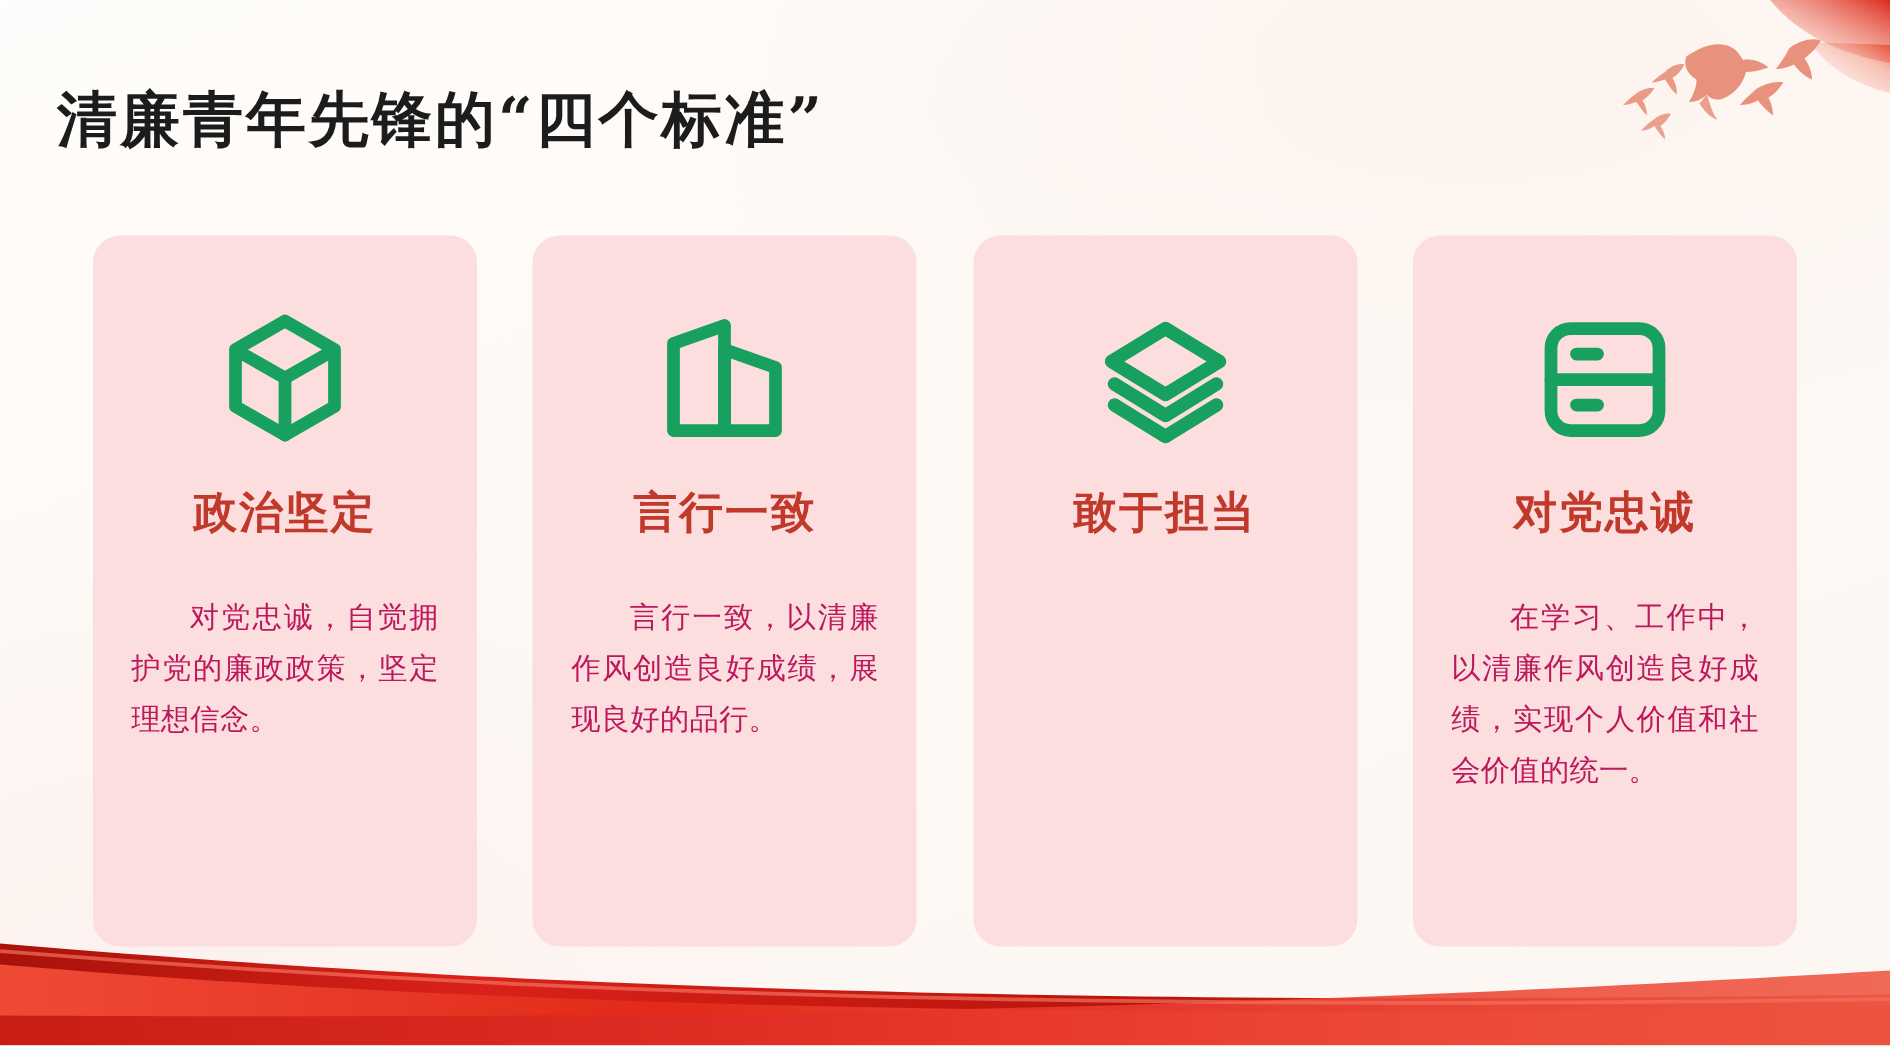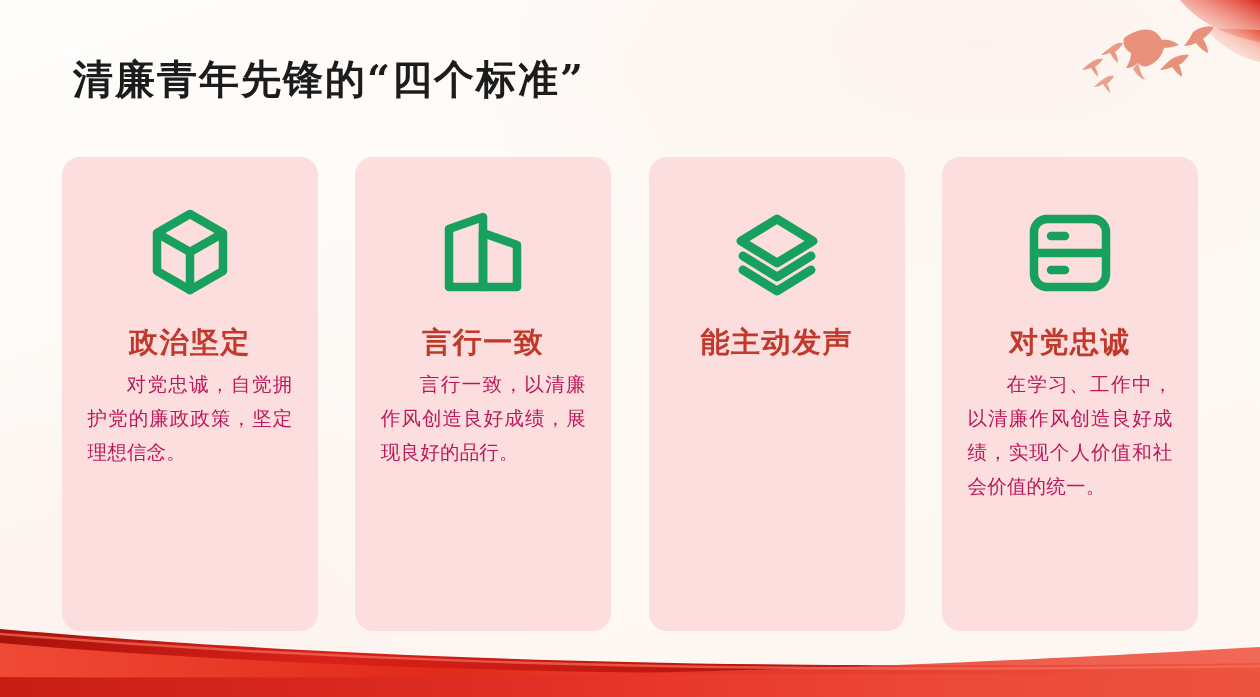--- a/index.html
+++ b/index.html
@@ -47,21 +47,21 @@
     top: 8px;
     right: 18px;
     width: 190px;
     height: 96px;
     pointer-events: none;
   }
 
   
   .title {
     position: absolute;
-    left: 73px;
+    left: 38px;
     top: 52px;
     font-family: "DejaVu Serif", "Liberation Serif", serif;
     font-size: 40px;
     font-weight: 700;
     letter-spacing: 2px;
     color: #1c1c1c;
     white-space: nowrap;
   }
 
   
@@ -97,21 +97,21 @@
   }
   .card-icon svg {
     display: block;
   }
 
   .card-title {
     font-size: 29px;
     font-weight: 700;
     color: #c0392b;
     letter-spacing: 1.5px;
-    margin-bottom: 8px;
+    margin-bottom: 36px;
     text-align: center;
     line-height: 1.1;
   }
 
   .card-desc {
     font-size: 19.5px;
     line-height: 1.75;
     color: #be185d;
     text-align: justify;
     text-align-last: left;
@@ -192,21 +192,21 @@
     <div class="card">
       <div class="card-icon">
         <svg width="92" height="92" viewBox="0 0 92 92" aria-hidden="true">
           <g fill="none" stroke="#17a05e" stroke-width="9" stroke-linejoin="round" stroke-linecap="round">
             <path d="M46 12 L82 34 L46 56 L10 34 Z"></path>
             <path d="M12 49 L46 70 L80 49"></path>
             <path d="M12 63 L46 84 L80 63"></path>
           </g>
         </svg>
       </div>
-      <div class="card-title">能主动发声</div>
+      <div class="card-title">敢于担当</div>
     </div>
 
     <div class="card">
       <div class="card-icon">
         <svg width="92" height="92" viewBox="0 0 92 92" aria-hidden="true">
           <g fill="none" stroke="#17a05e" stroke-width="8.5" stroke-linejoin="round" stroke-linecap="round">
             <rect x="10" y="12" width="72" height="68" rx="13"></rect>
             <path d="M10 46 L82 46"></path>
             <path d="M27 29 L41 29"></path>
             <path d="M27 63 L41 63"></path>

